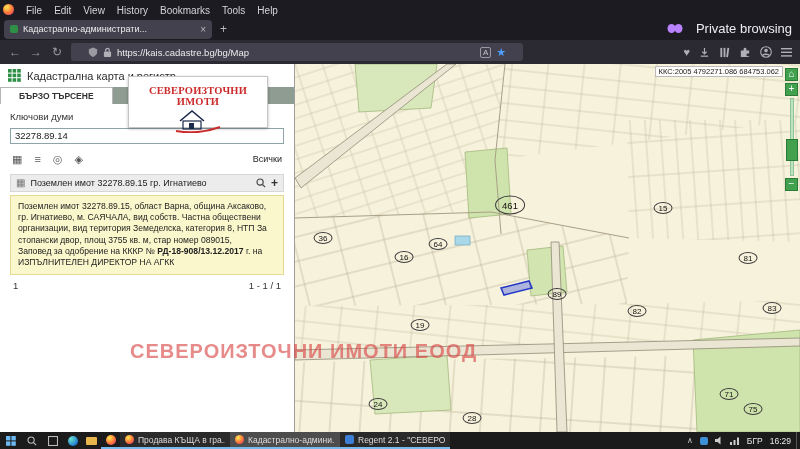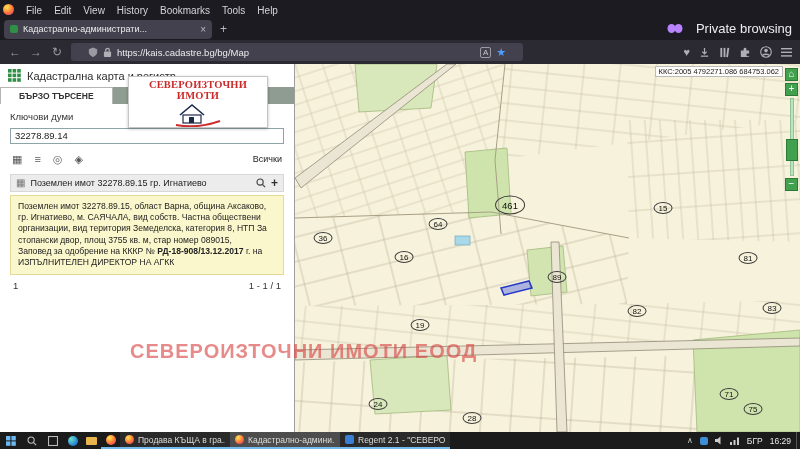--- a/index.html
+++ b/index.html
@@ -58,21 +58,21 @@
   .result-h { margin-top:8px; background:#ececec; border:1px solid #d7d7d7; height:18px;
               display:flex; align-items:center; gap:5px; padding:0 5px; }
   .result-h .rtitle { flex:1; font-size:9px; color:#222; white-space:nowrap; overflow:hidden; }
   .result-h .plus { font-size:12px; font-weight:bold; color:#333; line-height:1; }
   .yellow { margin-top:3px; background:#fbf7cc; border:1px solid #e3da96; padding:5px 7px;
             font-size:8.6px; line-height:1.32; color:#222; }
   .pager { display:flex; justify-content:space-between; padding:5px 3px; font-size:9.5px; color:#333; }
 
   .logo-card { position:absolute; left:128px; top:12px; width:140px; height:52px; background:#fff;
                border:1px solid #c5c5c5; box-shadow:0 1px 3px rgba(0,0,0,.25); z-index:40;
-               text-align:center; padding-top:2px; }
+               text-align:center; padding-top:8px; }
   .logo-text { font-family:"Liberation Serif", serif; font-weight:bold; color:#cc2b2b;
                font-size:10.5px; letter-spacing:.2px; }
   .watermark { position:absolute; left:130px; top:276px; z-index:60; pointer-events:none;
                font-size:20px; font-weight:bold; letter-spacing:1px; white-space:nowrap;
                color:rgba(217,66,66,.62); }
 
   
   .map { flex:1; position:relative; overflow:hidden; background:#f7f2dc; }
   .map svg.base { position:absolute; inset:0; }
   .parcel { position:absolute; transform:translate(-50%,-50%); border:1px solid #3c3c3c;
@@ -279,25 +279,25 @@
         <polyline points="0,154 196,148 334,174" fill="none" stroke="#a89f85" stroke-width="1"></polyline>
         <polyline points="210,0 200,96 206,170" fill="none" stroke="#a89f85" stroke-width="1"></polyline>
         <polygon points="0,114 152,0 161,0 6,124" fill="#ebe5d3" stroke="#918b76" stroke-width="0.8"></polygon>
         <polygon points="0,286 505,274 505,282 0,296" fill="#ebe5d3" stroke="#918b76" stroke-width="0.8"></polygon>
         <polygon points="256,178 264,178 272,368 262,368" fill="#ebe5d3" stroke="#918b76" stroke-width="0.8"></polygon>
         <polygon points="206,224 234,217 237,224 209,231" fill="rgba(59,86,220,0.4)" stroke="#2438c8" stroke-width="1.5"></polygon>
       </svg>
 
       <div id="parcel-layer" style="position:absolute;inset:0;text-align:center;">
           <div class="parcel big" style="left: 215px; top: 141px;">461</div>
-          <div class="parcel" style="left: 143px; top: 160px;">64</div>
+          <div class="parcel" style="left: 143px; top: 180px;">64</div>
           <div class="parcel" style="left: 368px; top: 144px;">15</div>
           <div class="parcel" style="left: 109px; top: 193px;">16</div>
           <div class="parcel" style="left: 28px; top: 174px;">36</div>
-          <div class="parcel" style="left: 262px; top: 213px;">89</div>
+          <div class="parcel" style="left: 262px; top: 230px;">89</div>
           <div class="parcel" style="left: 453px; top: 194px;">81</div>
           <div class="parcel" style="left: 342px; top: 247px;">82</div>
           <div class="parcel" style="left: 477px; top: 244px;">83</div>
           <div class="parcel" style="left: 125px; top: 261px;">19</div>
           <div class="parcel" style="left: 434px; top: 314px; margin-top: 16px;">71</div>
           <div class="parcel" style="left: 83px; top: 340px;">24</div>
           <div class="parcel" style="left: 177px; top: 354px;">28</div>
           <div class="parcel" style="left: 458px; top: 345px;">75</div>
         </div>
 

